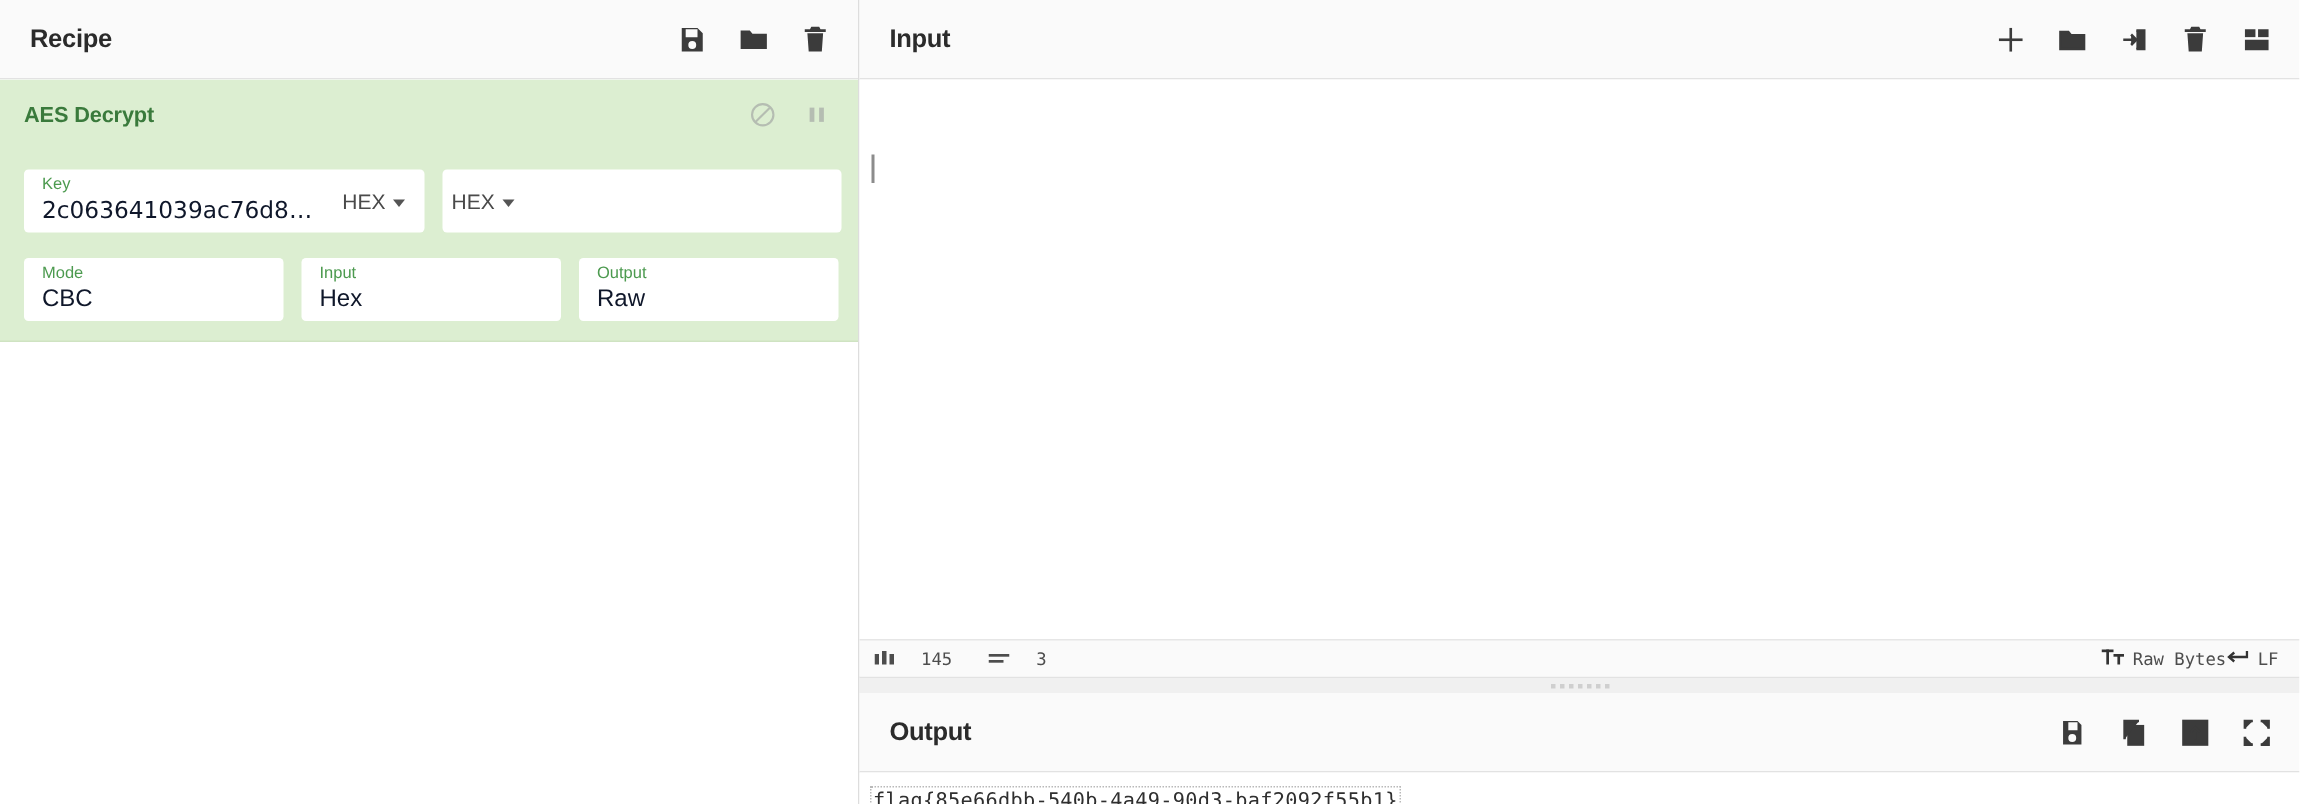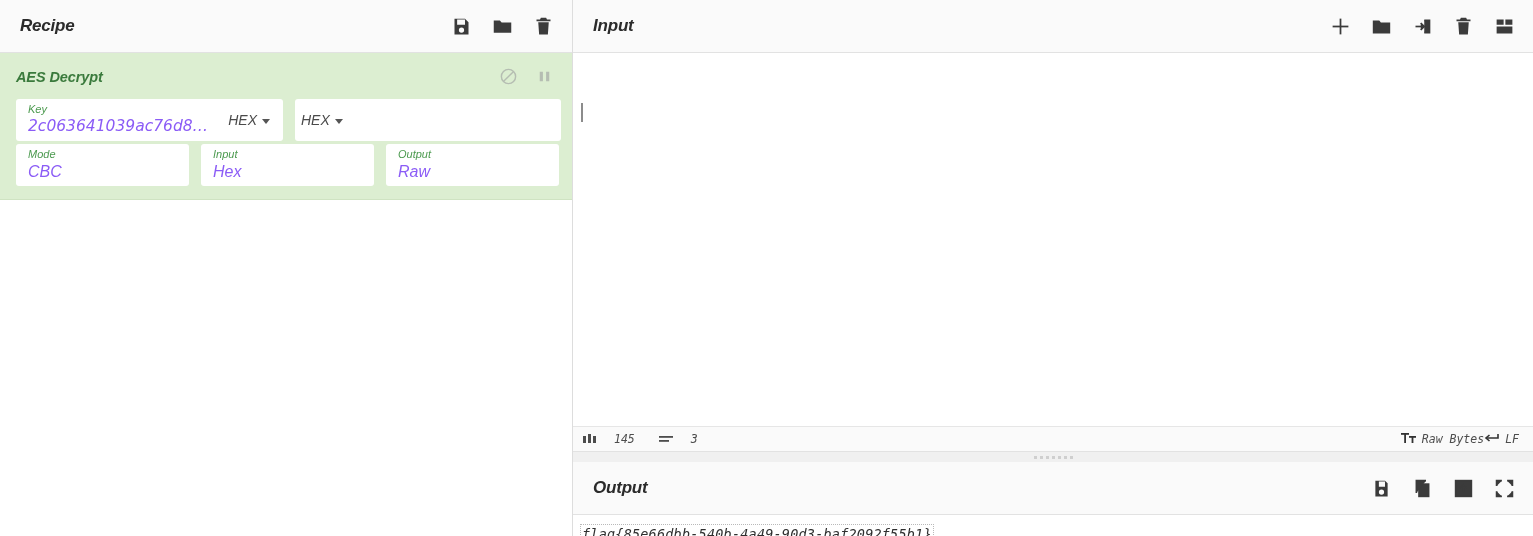--- a/index.html
+++ b/index.html
@@ -3,21 +3,21 @@
 <meta charset="utf-8">
 <style>
   * { box-sizing: border-box; margin: 0; padding: 0; }
   html, body {
     width: 1533px; height: 536px;
     overflow: hidden;
     background: #fff;
     font-family: "Liberation Sans", sans-serif;
     color: #3a3a3a;
   }
-  .app { display: flex; width: 1533px; height: 536px; font-style: italic; }
+  .app { display: flex; width: 1533px; height: 536px; }
 
   
   .recipe-pane {
     width: 573px; height: 536px;
     border-right: 1px solid #ddd;
     display: flex; flex-direction: column;
     background: #fff;
   }
   .pane-title {
     height: 53px; flex: 0 0 53px;
@@ -45,37 +45,37 @@
     padding: 14px 18px 10px 16px;
     gap: 44px;
   }
   .op-title {
     font-size: 14.5px; font-weight: bold; color: #3a7a3c; letter-spacing: -0.1px;
   }
   .op-head-icons { margin-left: auto; display: flex; align-items: center; gap: 17px; }
   .op-ic { width: 19px; height: 19px; display:block; cursor: pointer; }
   .op-ic svg { display:block; width: 19px; height: 19px; }
 
-  .arg-row { display: flex; padding: 0 16px; gap: 12px; margin-top: 3px; }
+  .arg-row { display: flex; padding: 0 16px; gap: 12px; margin-top: 17px; }
   .arg {
     background: #fff;
     border-radius: 3px;
     height: 42px;
     display: flex; align-items: stretch;
     position: relative;
     overflow: hidden;
     flex: 1 1 0;
   }
   .arg-inner { flex: 1 1 auto; padding: 4px 10px 0 12px; min-width: 0; }
   .arg-label {
     font-size: 11px; color: #4c9a4f; line-height: 13px;
     white-space: nowrap;
   }
   .arg-value {
-    font-size: 15.5px; color: #8b5cf6; line-height: 21px;
+    font-size: 15.5px; color: #0f172a; line-height: 21px;
     white-space: nowrap; overflow: hidden; text-overflow: ellipsis;
     font-family: "DejaVu Sans", sans-serif;
   }
   .arg-value.plain { font-family: "Liberation Sans", sans-serif; font-size: 16px; }
   .arg-type {
     flex: 0 0 auto;
     display: flex; align-items: center; gap: 5px;
     padding: 0 13px 0 6px;
     font-size: 14px; color: #4a4a4a;
     cursor: pointer;

